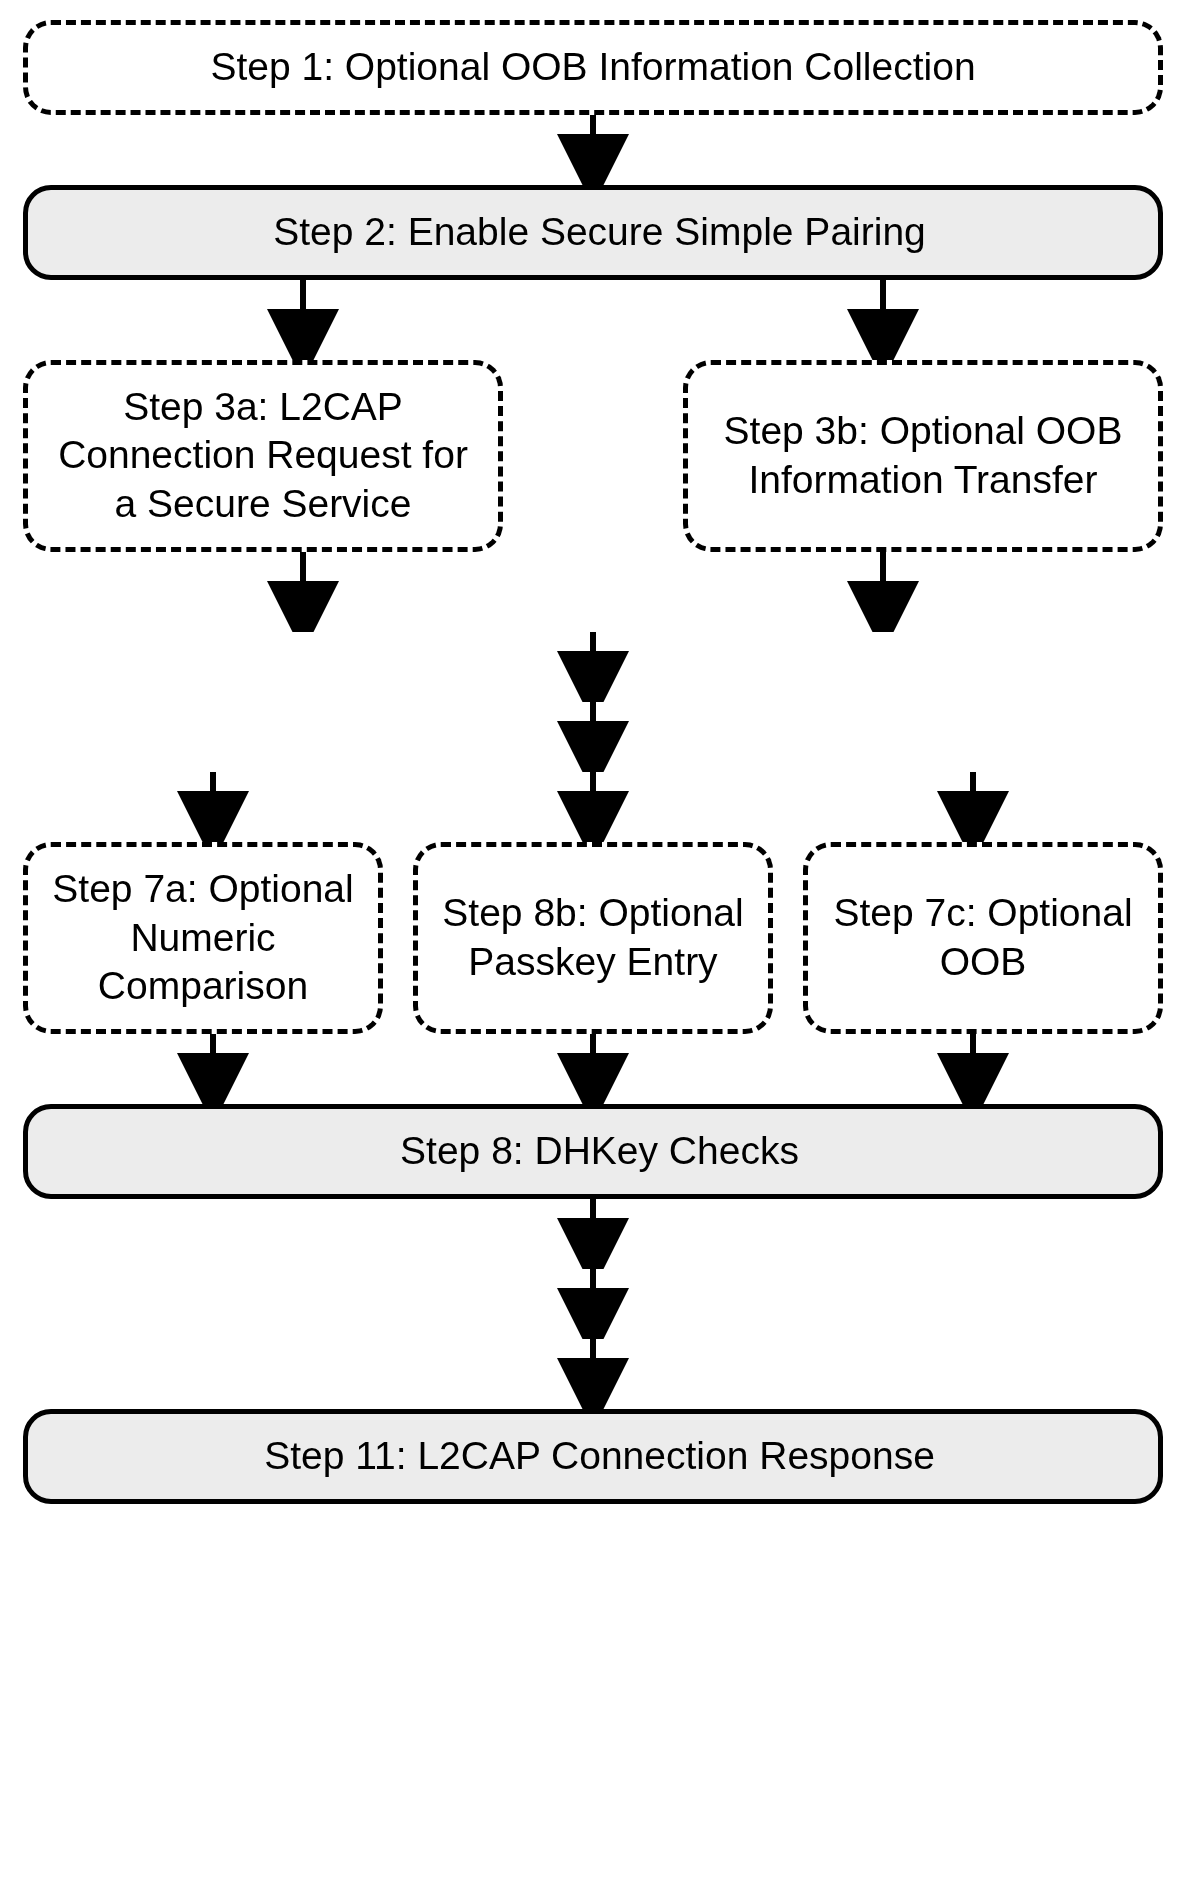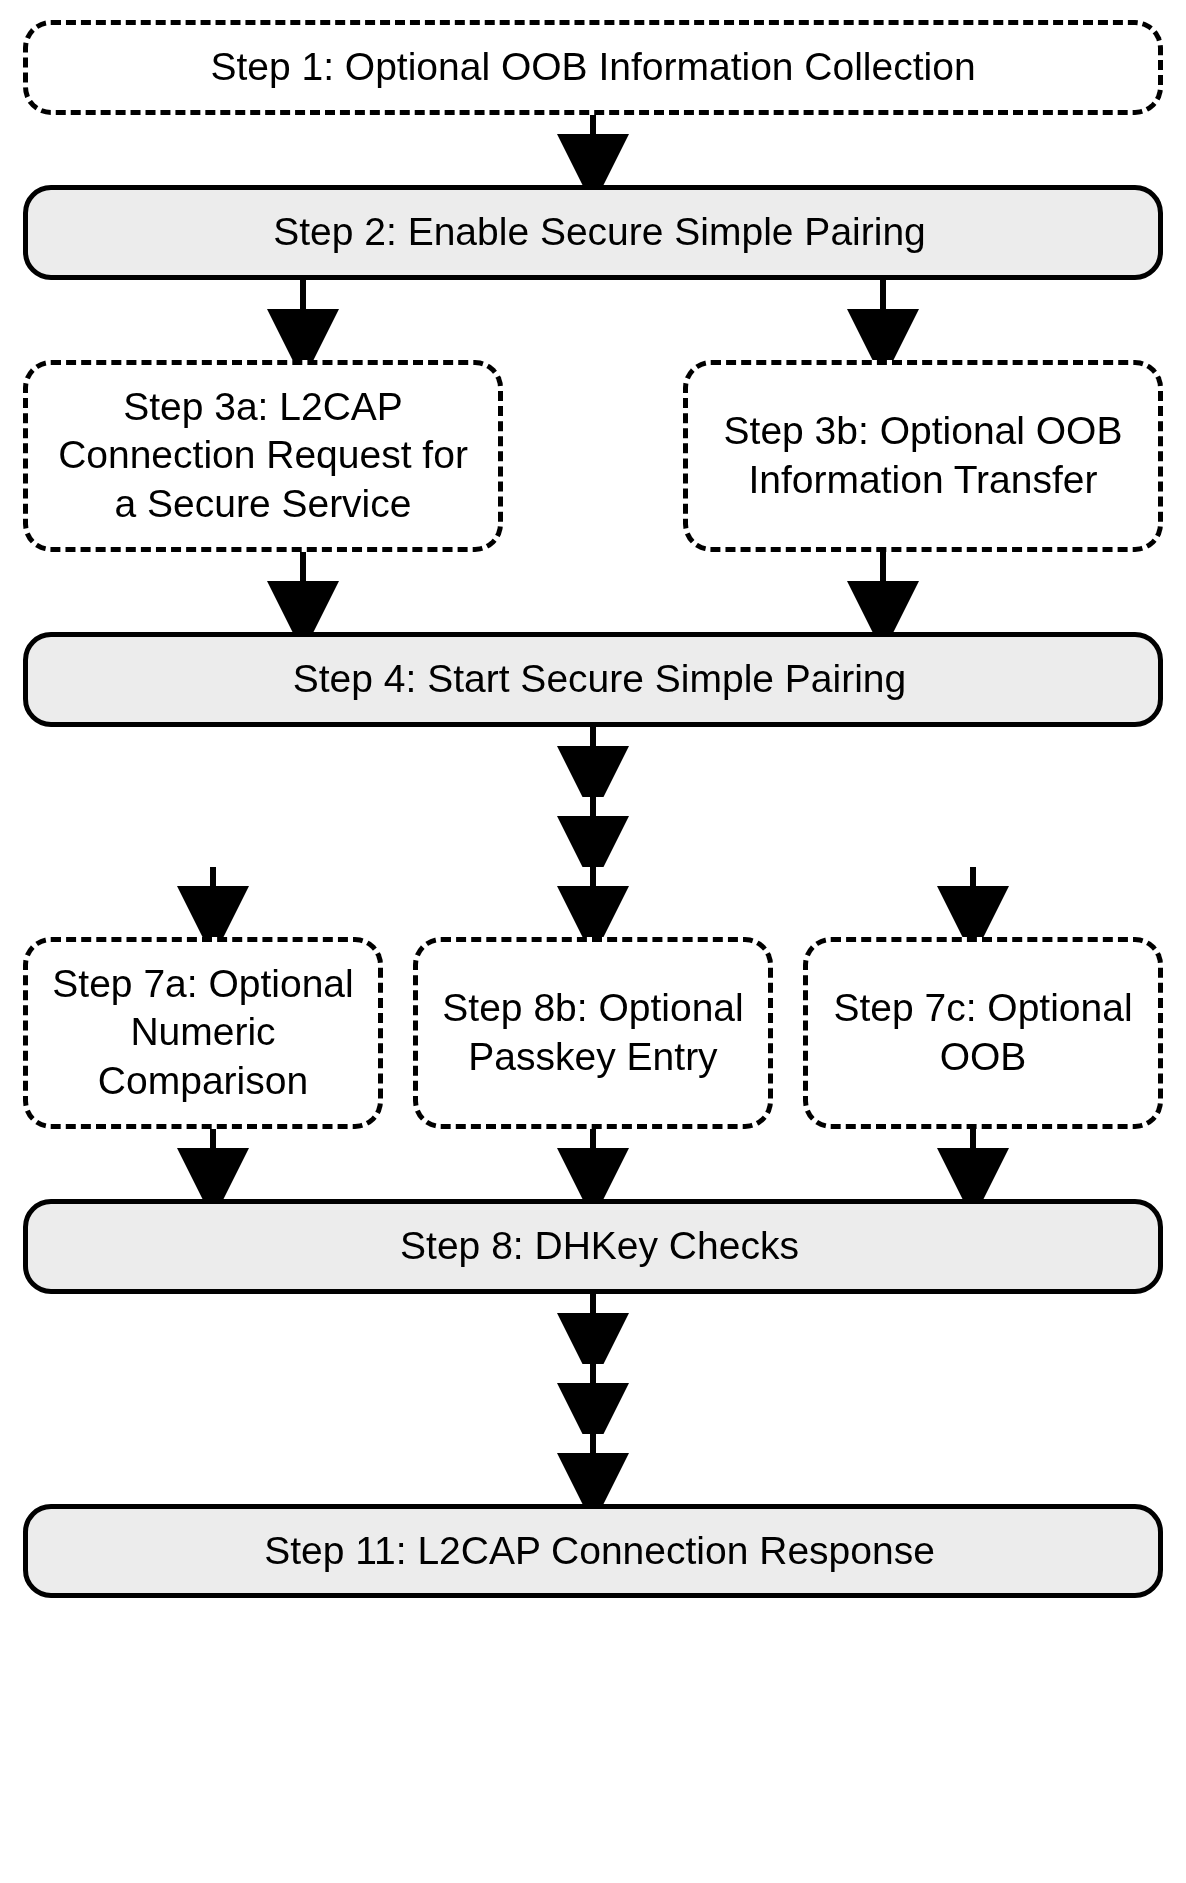--- a/index.html
+++ b/index.html
@@ -87,21 +87,20 @@
   <div class="row">
     <div class="node dashed half">Step 3a:  L2CAP Connection Request for a Secure Service</div>
     <div class="node dashed half">Step 3b:  Optional OOB Information Transfer</div>
   </div>
 
   <svg class="connector" width="1140" height="80">
     <line x1="280" y1="0" x2="280" y2="65" stroke="#000" stroke-width="6" marker-end="url(#ah)"></line>
     <line x1="860" y1="0" x2="860" y2="65" stroke="#000" stroke-width="6" marker-end="url(#ah)"></line>
   </svg>
 
-  <div class="node solid full">Step 4:  Start Secure Simple Pairing</div>
 
   <svg class="connector" width="1140" height="70">
     <line x1="570" y1="0" x2="570" y2="55" stroke="#000" stroke-width="6" marker-end="url(#ah)"></line>
   </svg>
 
 
   <svg class="connector" width="1140" height="70">
     <line x1="570" y1="0" x2="570" y2="55" stroke="#000" stroke-width="6" marker-end="url(#ah)"></line>
   </svg>
 

